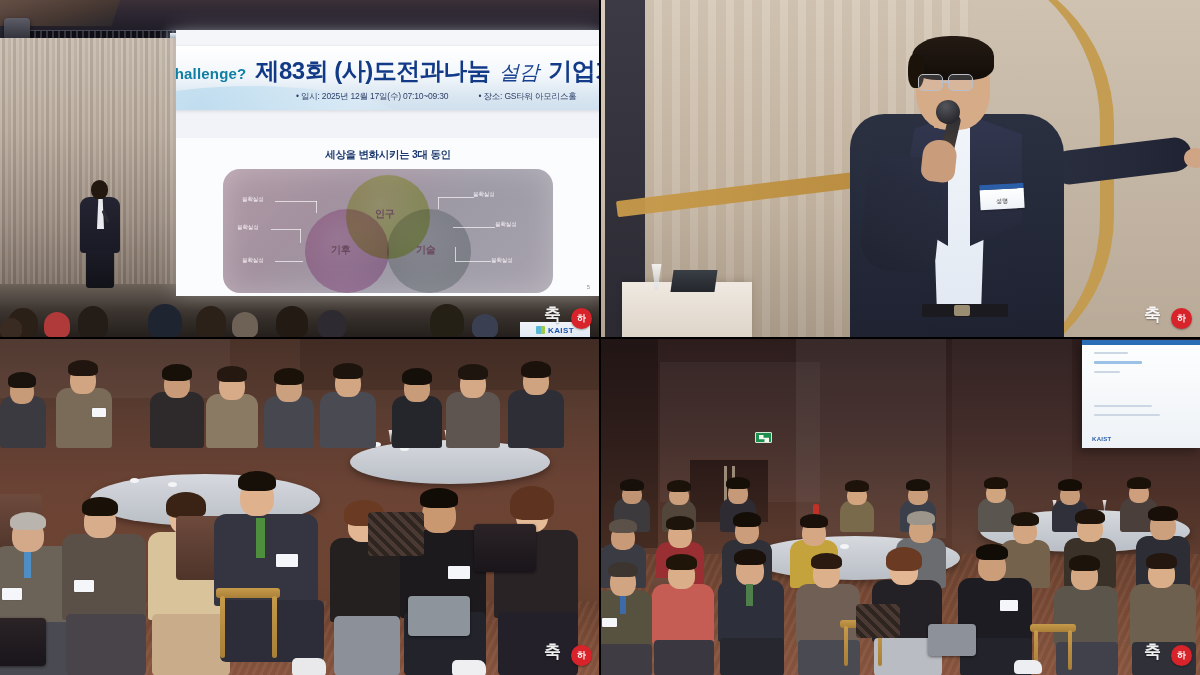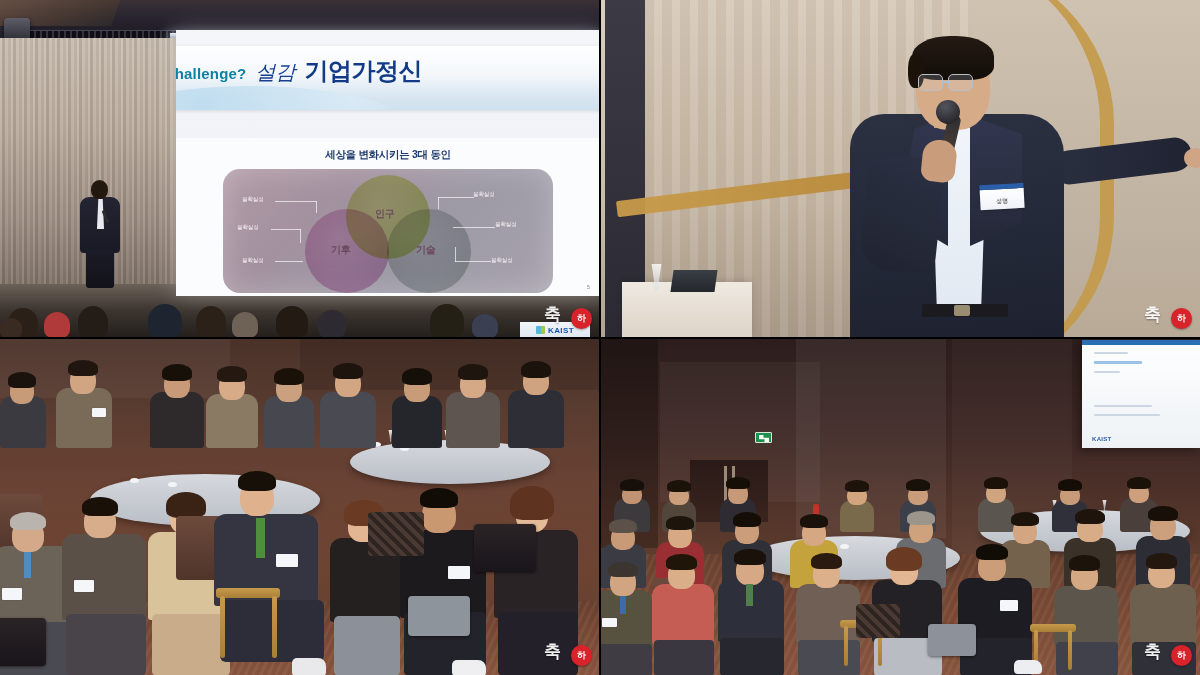--- a/index.html
+++ b/index.html
@@ -359,22 +359,28 @@
         <i style="left:330px"></i>
         <i style="left:410px"></i>
     </div>
     <div class="curtain"></div>
     <div class="stagefloor"></div>
 
     <div class="slide">
       <div class="slide-banner">
         <div class="bn-row">
           <span class="bn-eng">Why We Challenge?</span>
+          <span class="bn-kor">제83회 (사)도전과나눔</span>
           <span class="bn-script">설감</span>
           <span class="bn-kor">기업가정신</span>
+        </div>
+        <div class="bn-sub">
+          <span>• 일시: 2025년 12월 17일(수) 07:10~09:30</span>
+          <span class="sep"></span>
+          <span>• 장소: GS타워 아모리스홀</span>
         </div>
       </div>
 
 
       <div class="slide-body">
         <div class="slide-title">세상을 변화시키는 3대 동인</div>
 
         <div class="venn-wrap">
           <div class="circ c-pop"></div>
           <div class="circ c-cli"></div>

